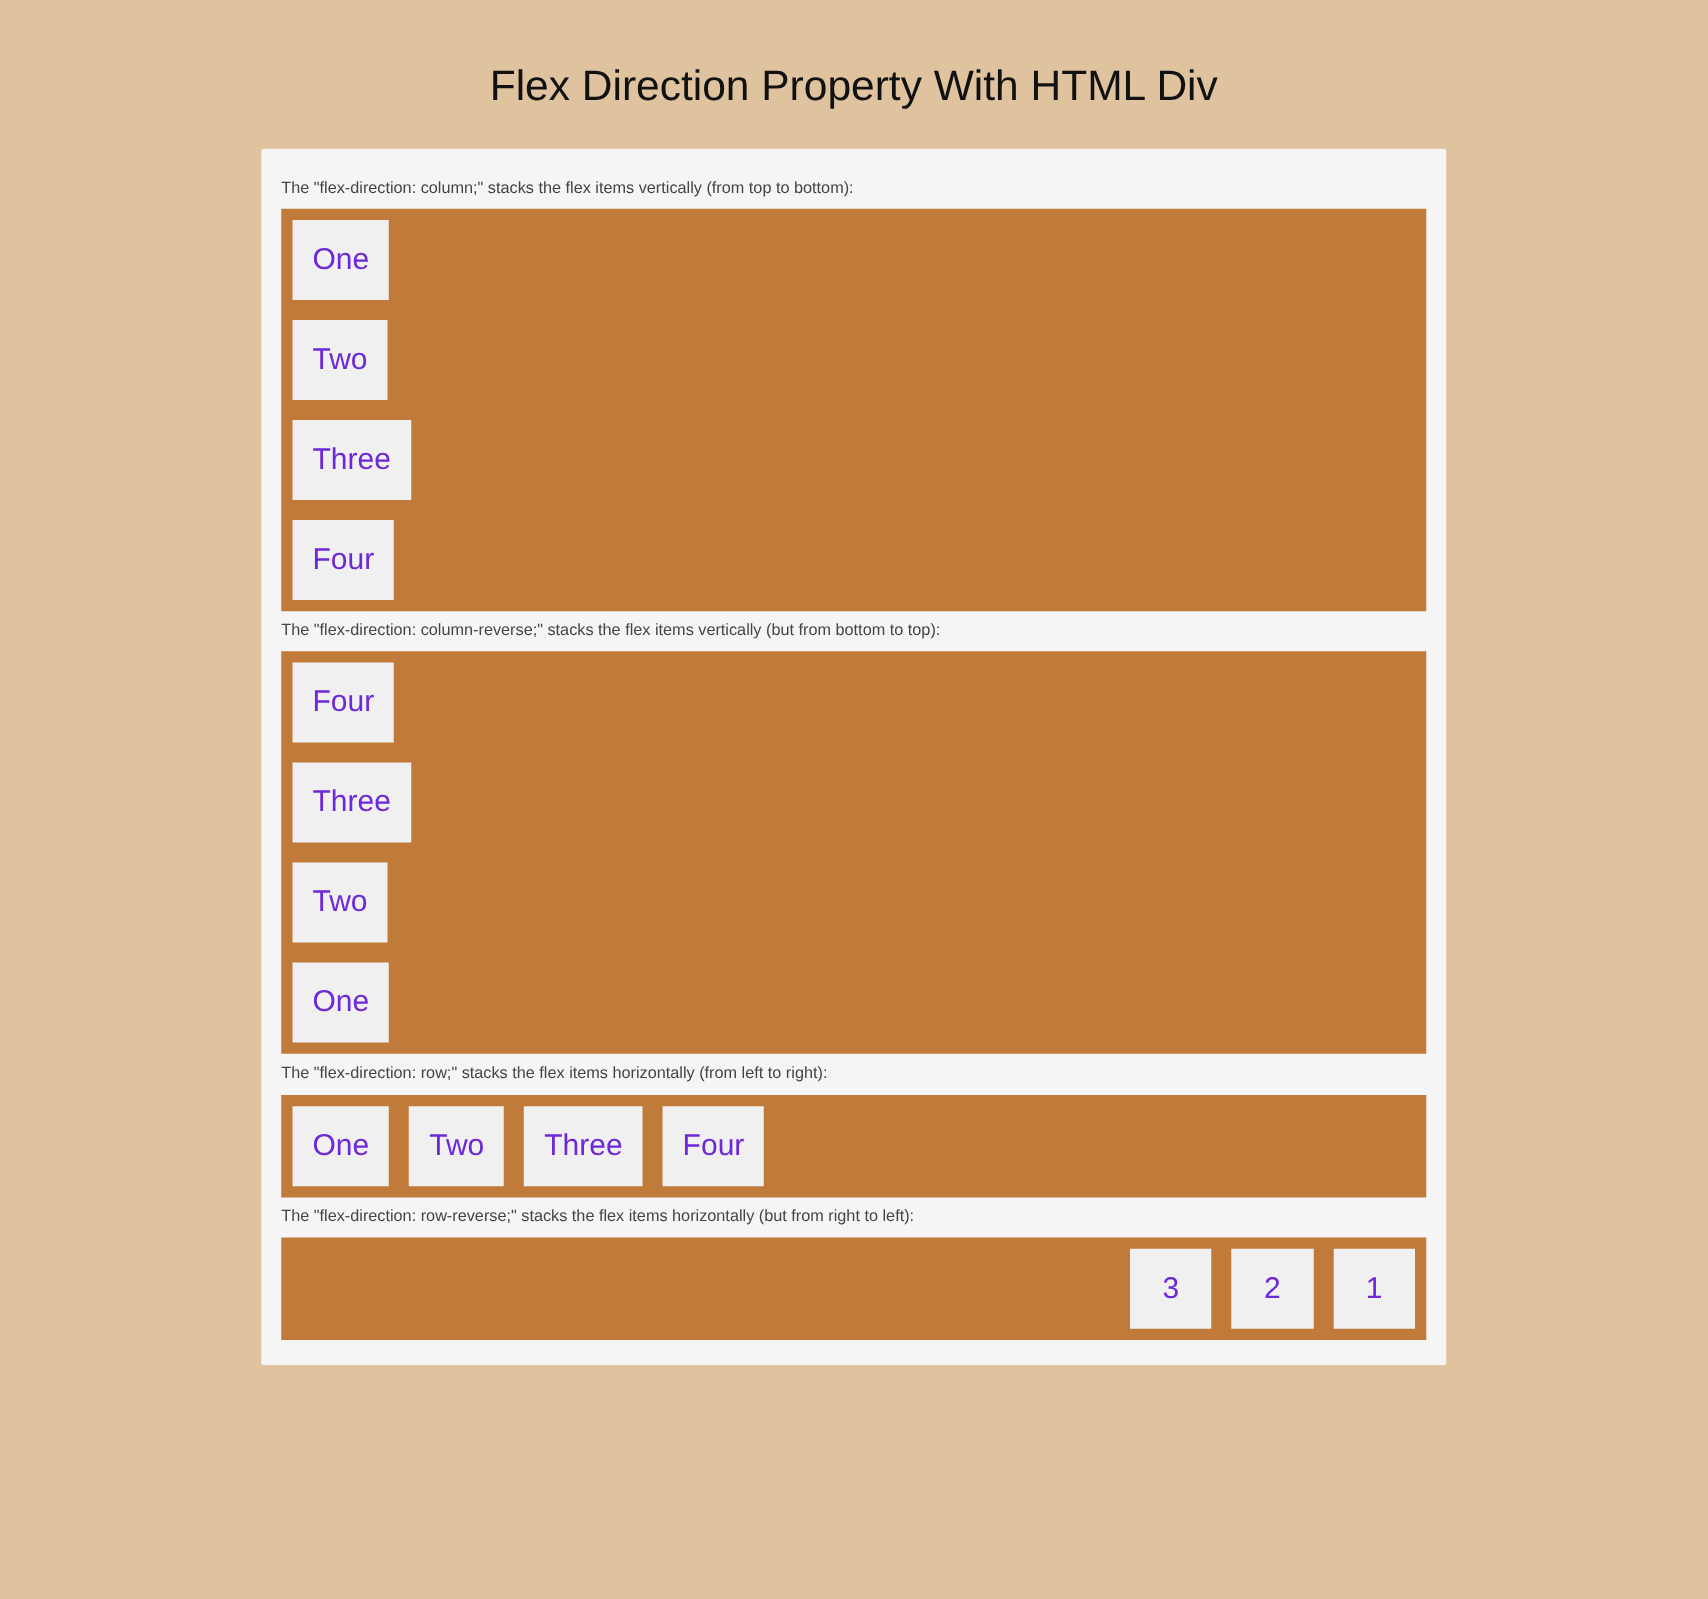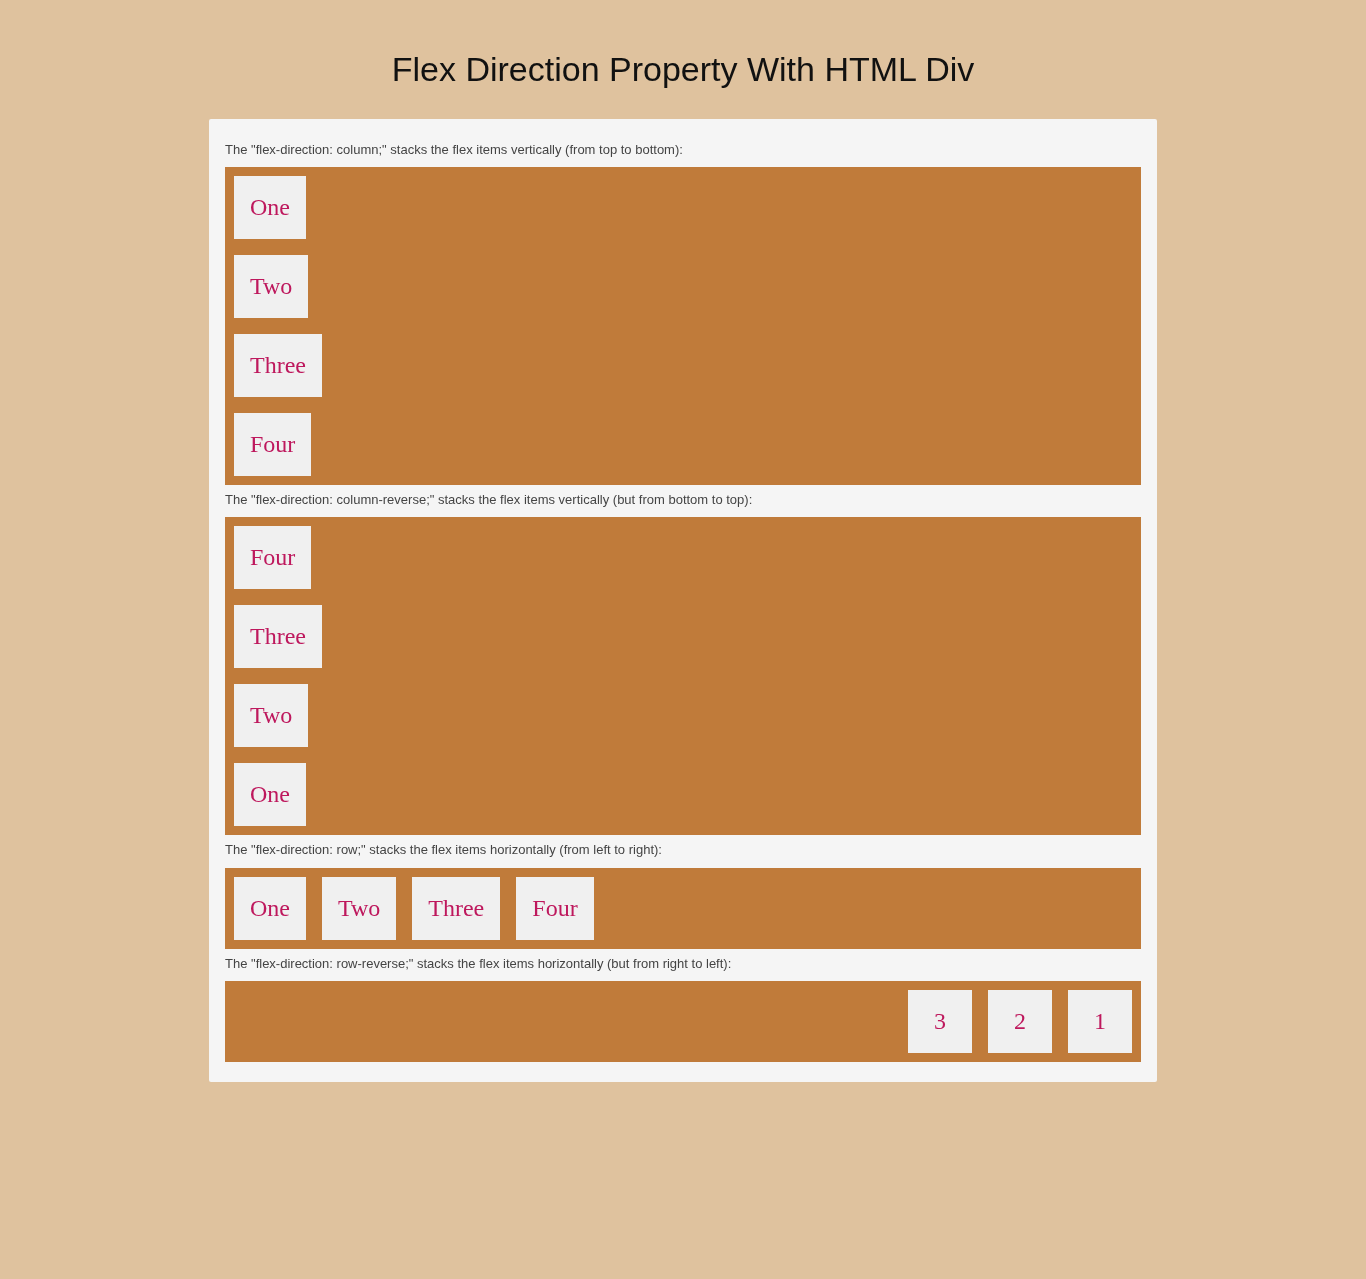--- a/index.html
+++ b/index.html
@@ -52,26 +52,25 @@
       align-items: flex-start;
     }
     .flex-box.row {
       flex-direction: row;
     }
     .flex-box.row-reverse {
       flex-direction: row-reverse;
     }
     .flex-item {
       background-color: #f0f0f0;
-      color: #be185d;
+      color: #6d28d9;
       font-size: 24px;
       padding: 18px 16px;
       margin: 0 0 16px 0;
       display: inline-block;
-      font-family: Liberation Serif, serif;
     }
     .flex-box.column .flex-item:last-child,
     .flex-box.column-reverse .flex-item:first-child {
       margin-bottom: 0;
     }
     .flex-box.row .flex-item,
     .flex-box.row-reverse .flex-item {
       margin: 0 16px 0 0;
     }
     .flex-box.row .flex-item:last-child {

